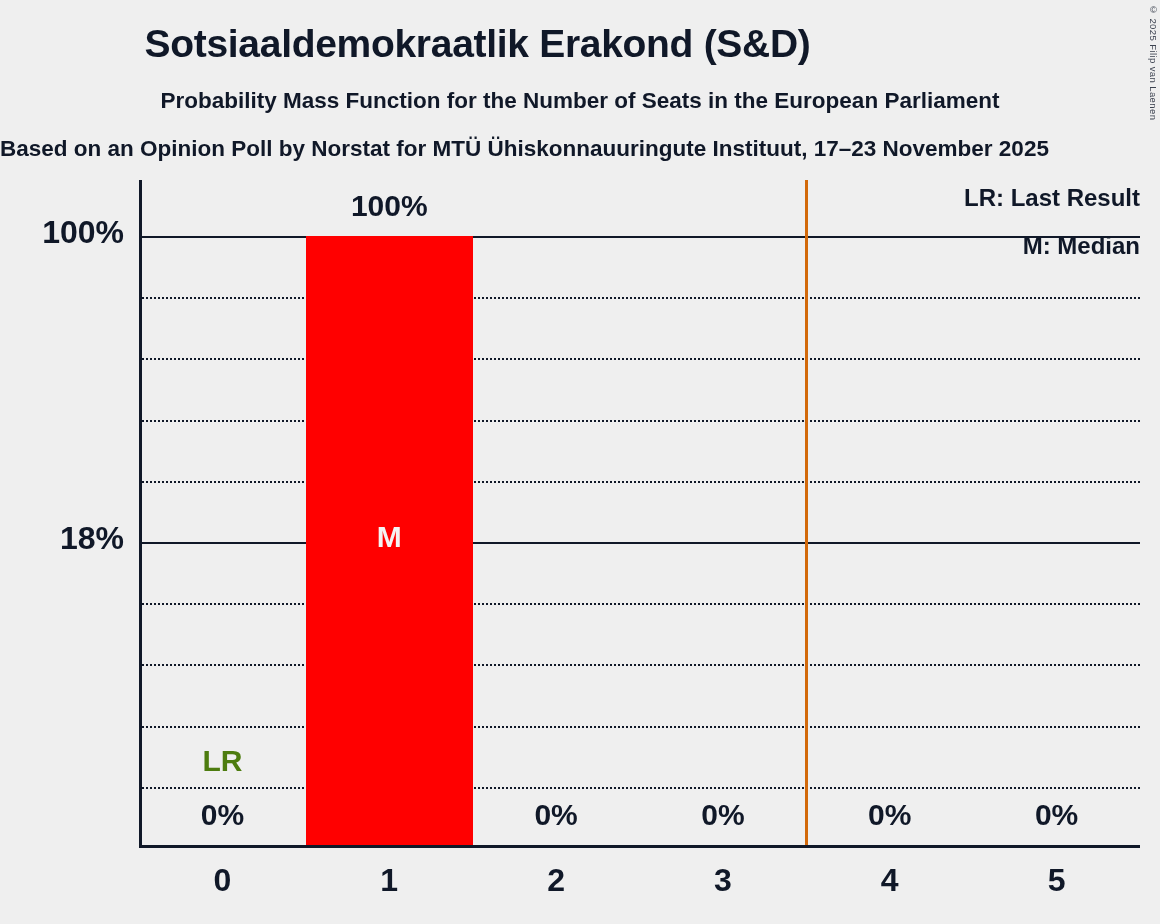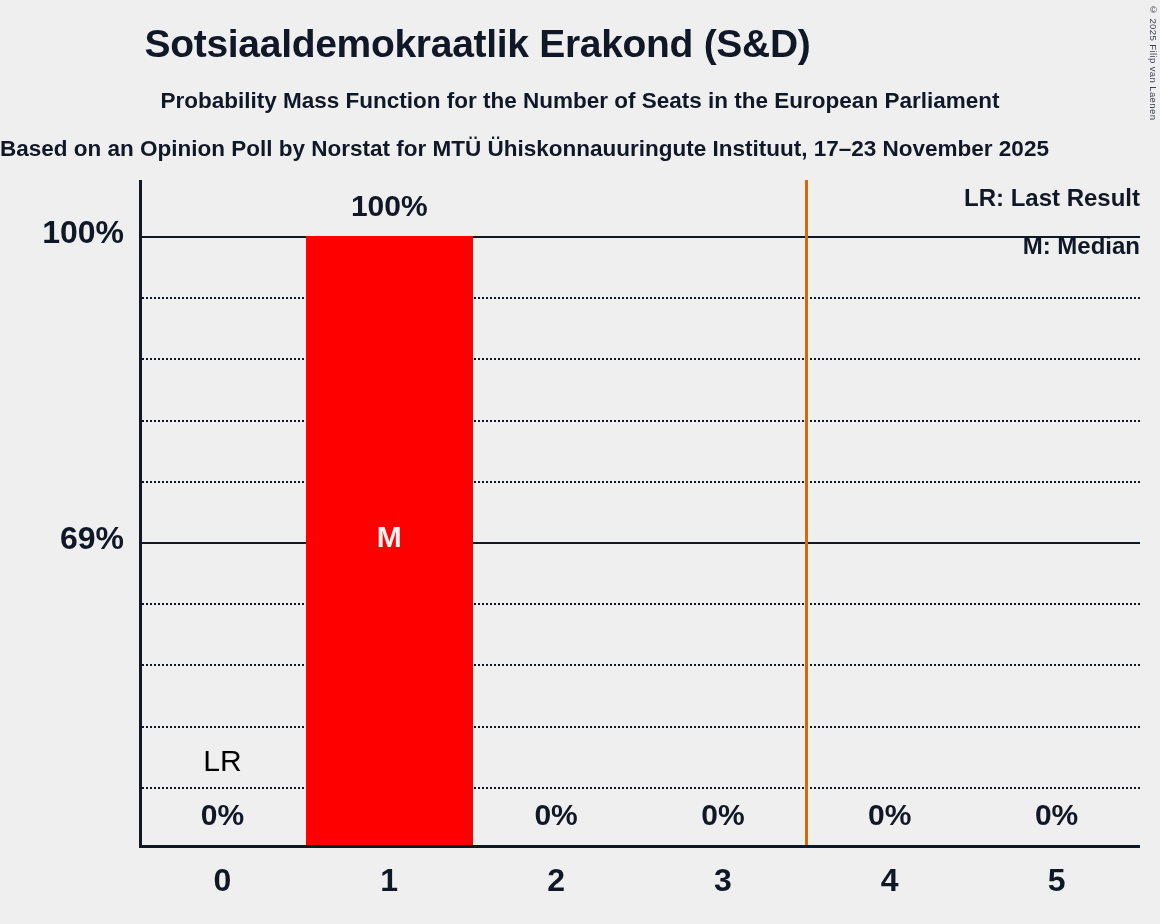--- a/index.html
+++ b/index.html
@@ -137,22 +137,22 @@
     font-weight: bold;
     color: #101828;
     white-space: nowrap;
   }
   .bar-lr {
     position: absolute;
     left: 0;
     width: 100%;
     text-align: center;
     font-size: 30px;
-    font-weight: normal;
-    color: #000000;
+    font-weight: bold;
+    color: #4d7c0f;
   }
 
   
   #threshold-line {
     position: absolute;
     top: 0;
     width: 3px;
     height: 668px;
     background: #d2690a;
   }
@@ -238,21 +238,21 @@
       <div class="bar-slot" style="left: 834.167px; width: 166.833px;">
         <div class="bar-value" style="top: 618px;">0%</div>
       </div>
     </div>
   <div id="threshold-line" style="left: 666.333px;"></div>
   <div id="axis-y"></div>
   <div id="axis-x"></div>
 </div>
 
 <div id="ylabels">
-    <div class="ylabel" style="top: 520px;">69%</div>
+    <div class="ylabel" style="top: 520px;">18%</div>
     <div class="ylabel" style="top: 214px;">100%</div>
   </div>
 <div id="xlabels">
     <div class="xlabel" style="left: 139px; width: 166.833px;">0</div>
     <div class="xlabel" style="left: 305.833px; width: 166.833px;">1</div>
     <div class="xlabel" style="left: 472.667px; width: 166.833px;">2</div>
     <div class="xlabel" style="left: 639.5px; width: 166.833px;">3</div>
     <div class="xlabel" style="left: 806.333px; width: 166.833px;">4</div>
     <div class="xlabel" style="left: 973.167px; width: 166.833px;">5</div>
   </div>

